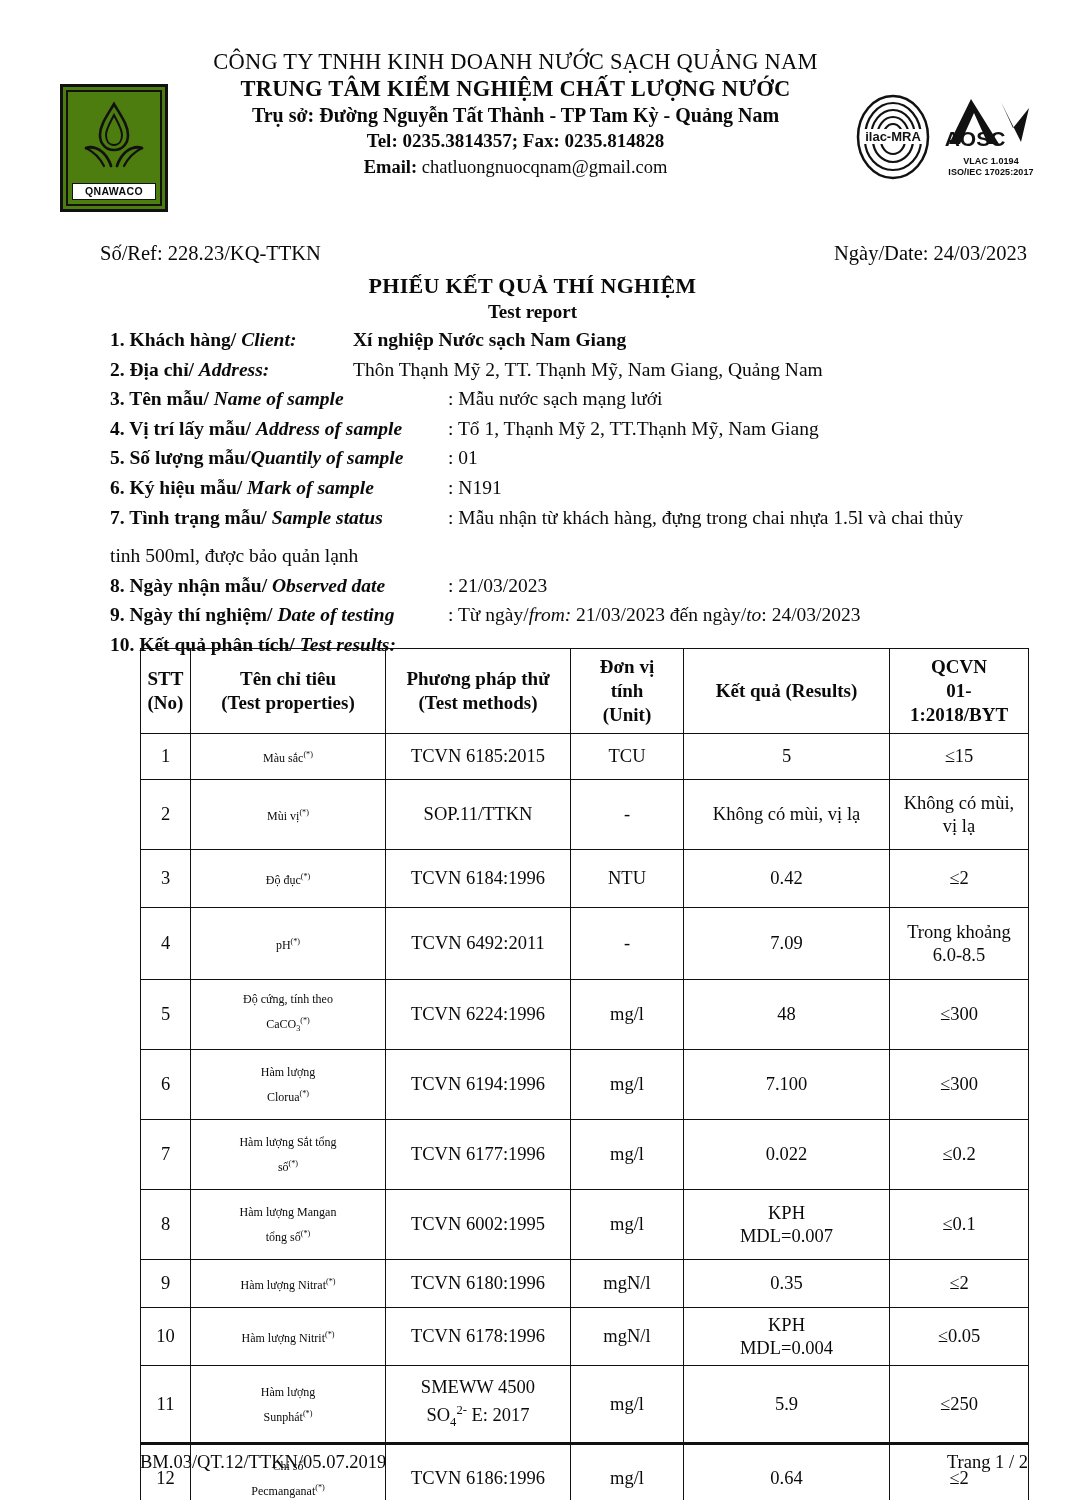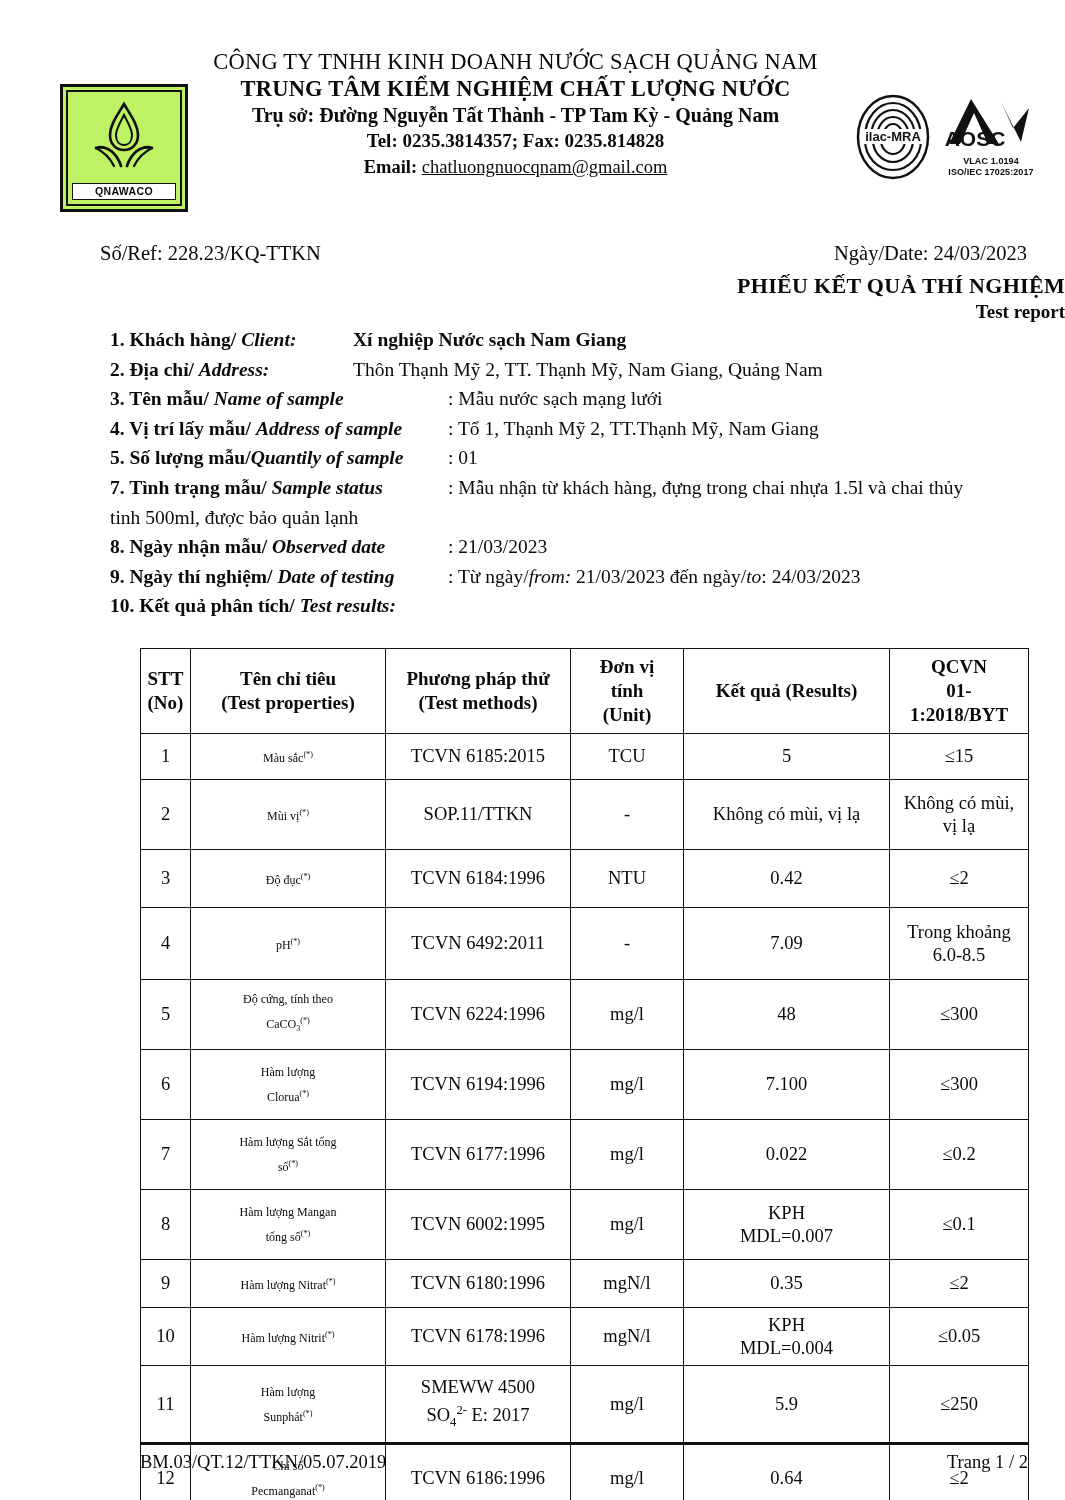--- a/index.html
+++ b/index.html
@@ -30,26 +30,26 @@
     top: 48px;
     left: 0;
     width: 1065px;
     height: 160px;
   }
 
   .logo-box {
     position: absolute;
     left: 60px;
     top: 36px;
-    width: 128px;
+    width: 108px;
     height: 128px;
     border: 3px solid #111;
     padding: 3px;
     box-sizing: border-box;
-    background: #bef264;
+    background: #4d7c0f;
   }
   .logo-inner {
     width: 100%;
     height: 100%;
     border: 2px solid #111;
     box-sizing: border-box;
     display: flex;
     flex-direction: column;
     align-items: center;
     justify-content: flex-start;
@@ -107,21 +107,20 @@
     white-space: nowrap;
   }
   .org-line5 {
     font-size: 18.5px;
     font-weight: bold;
     line-height: 26px;
     white-space: nowrap;
   }
   .org-line5 .email-addr {
     font-weight: normal;
-    text-decoration: underline;
   }
 
   .accred {
     position: absolute;
     left: 855px;
     top: 44px;
     width: 185px;
     height: 110px;
   }
   .ilac {
@@ -167,21 +166,21 @@
     top: 0;
     font-size: 20.5px;
   }
 
   
   .title-block {
     position: absolute;
     top: 272px;
     left: 0;
     width: 1065px;
-    text-align: right;
+    text-align: center;
   }
   .title-vi {
     font-size: 22px;
     font-weight: bold;
     letter-spacing: 0.3px;
     line-height: 27px;
   }
   .title-en {
     font-size: 19px;
     font-weight: bold;
@@ -208,20 +207,21 @@
   }
   .info-label i { font-style: italic; }
   .info-value {
     flex: 0 0 auto;
     font-weight: normal;
   }
   .info-wrap-line {
     white-space: nowrap;
     font-size: 19.5px;
     line-height: 29.6px;
+    margin-top: 9px;
   }
   
   .w1 { width: 228px; }
   .w2 { width: 228px; }
   .w3 { width: 338px; }
   .w4 { width: 338px; }
   .w5 { width: 338px; }
   .w6 { width: 338px; }
   .w7 { width: 338px; }
   .w8 { width: 338px; }
@@ -405,20 +405,28 @@
     </div>
 
     <div class="info-row">
       <span class="info-label w5">
         <span>5.</span>
         <span>Số lượng mẫu/</span><i>Quantily of sample</i>
       </span>
       <span class="info-value">: 01</span>
     </div>
 
+    <div class="info-row">
+      <span class="info-label w6">
+        <span>6.</span>
+        <span>Ký hiệu mẫu/</span>
+        <i>Mark of sample</i>
+      </span>
+      <span class="info-value">: N191</span>
+    </div>
 
     <div class="info-row">
       <span class="info-label w7">
         <span>7.</span>
         <span>Tình trạng mẫu/</span>
         <i>Sample status</i>
       </span>
       <span class="info-value">: Mẫu nhận từ khách hàng, đựng trong chai nhựa 1.5l và chai thủy</span>
     </div>
 

